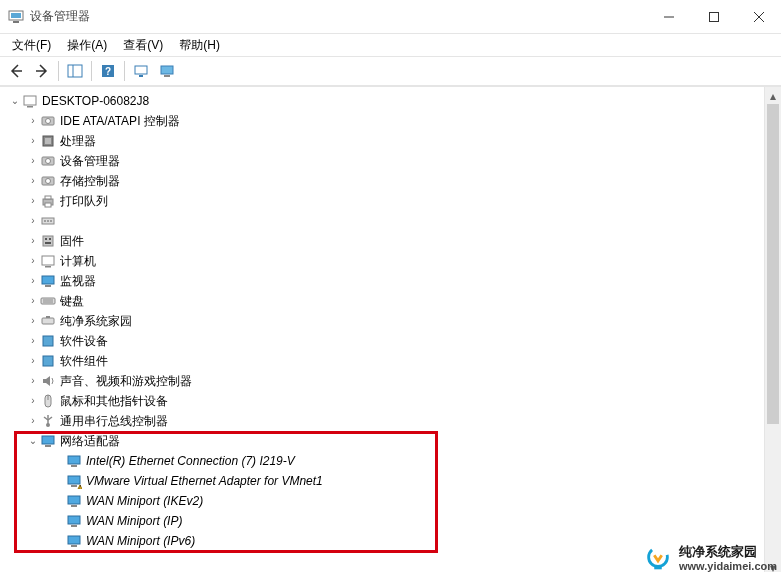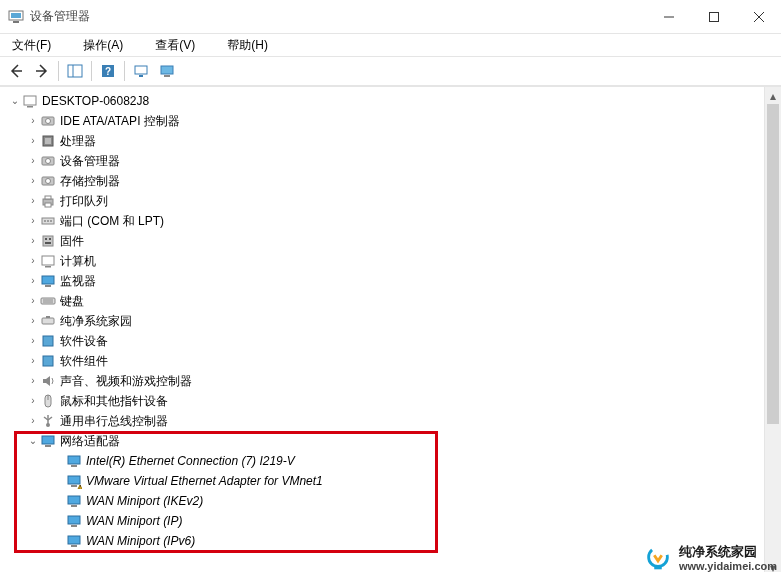--- a/index.html
+++ b/index.html
@@ -4,21 +4,21 @@
 <style>
   * { margin: 0; padding: 0; box-sizing: border-box; font-family: "Microsoft YaHei", "Segoe UI", Tahoma, sans-serif; }
   body { background: #ffffff; width: 781px; height: 572px; overflow: hidden; font-size: 12px; color: #000; }
 
   .titlebar { height: 34px; display: flex; align-items: center; padding-left: 8px; border-bottom: 1px solid #e5e5e5; }
   .titlebar .app-icon { width: 16px; height: 16px; margin-right: 6px; }
   .titlebar .title { flex: 1; font-size: 12px; color: #444; }
   .winbtn { width: 45px; height: 30px; display: flex; align-items: center; justify-content: center; color: #555; }
   .winbtn svg { width: 10px; height: 10px; }
 
-  .menubar { height: 22px; display: flex; align-items: center; padding: 0 6px; gap: 20px; font-size: 12px; }
+  .menubar { height: 22px; display: flex; align-items: center; padding: 0 6px; gap: 4px; font-size: 12px; }
   .menubar .menu-item { padding: 2px 6px; cursor: default; }
 
   .toolbar { height: 30px; border-top: 1px solid #e5e5e5; border-bottom: 1px solid #e5e5e5; display: flex; align-items: center; padding: 0 4px; gap: 2px; background: #fff; }
   .tbtn { width: 24px; height: 24px; display: flex; align-items: center; justify-content: center; border: 1px solid transparent; }
   .tbtn svg { width: 16px; height: 16px; }
   .tsep { width: 1px; height: 20px; background: #d0d0d0; margin: 0 2px; }
 
   .tree-area { position: relative; height: calc(572px - 30px - 22px - 30px); overflow: hidden; border-top: 1px solid #e5e5e5; }
   .tree { padding: 4px 0 4px 4px; }
   .node { display: flex; align-items: center; height: 20px; line-height: 20px; white-space: nowrap; }
@@ -169,21 +169,20 @@
         <span class="node-label">打印队列</span>
       </div>
       <div class="node lvl1">
         <span class="twisty">›</span>
         <span class="node-icon"><svg viewBox="0 0 16 16">
             <rect x="2" y="5" width="12" height="6" fill="#ddd" stroke="#888"></rect>
             <circle cx="5" cy="8" r="1" fill="#888"></circle>
             <circle cx="8" cy="8" r="1" fill="#888"></circle>
             <circle cx="11" cy="8" r="1" fill="#888"></circle>
           </svg></span>
-        <span class="node-label">端口 (COM 和 LPT)</span>
       </div>
       <div class="node lvl1">
         <span class="twisty">›</span>
         <span class="node-icon"><svg viewBox="0 0 16 16">
             <rect x="3" y="3" width="10" height="10" fill="#c8c8c8" stroke="#888"></rect>
             <rect x="5" y="5" width="2" height="2" fill="#555"></rect>
             <rect x="9" y="5" width="2" height="2" fill="#555"></rect>
             <rect x="5" y="9" width="6" height="2" fill="#555"></rect>
           </svg></span>
         <span class="node-label">固件</span>

